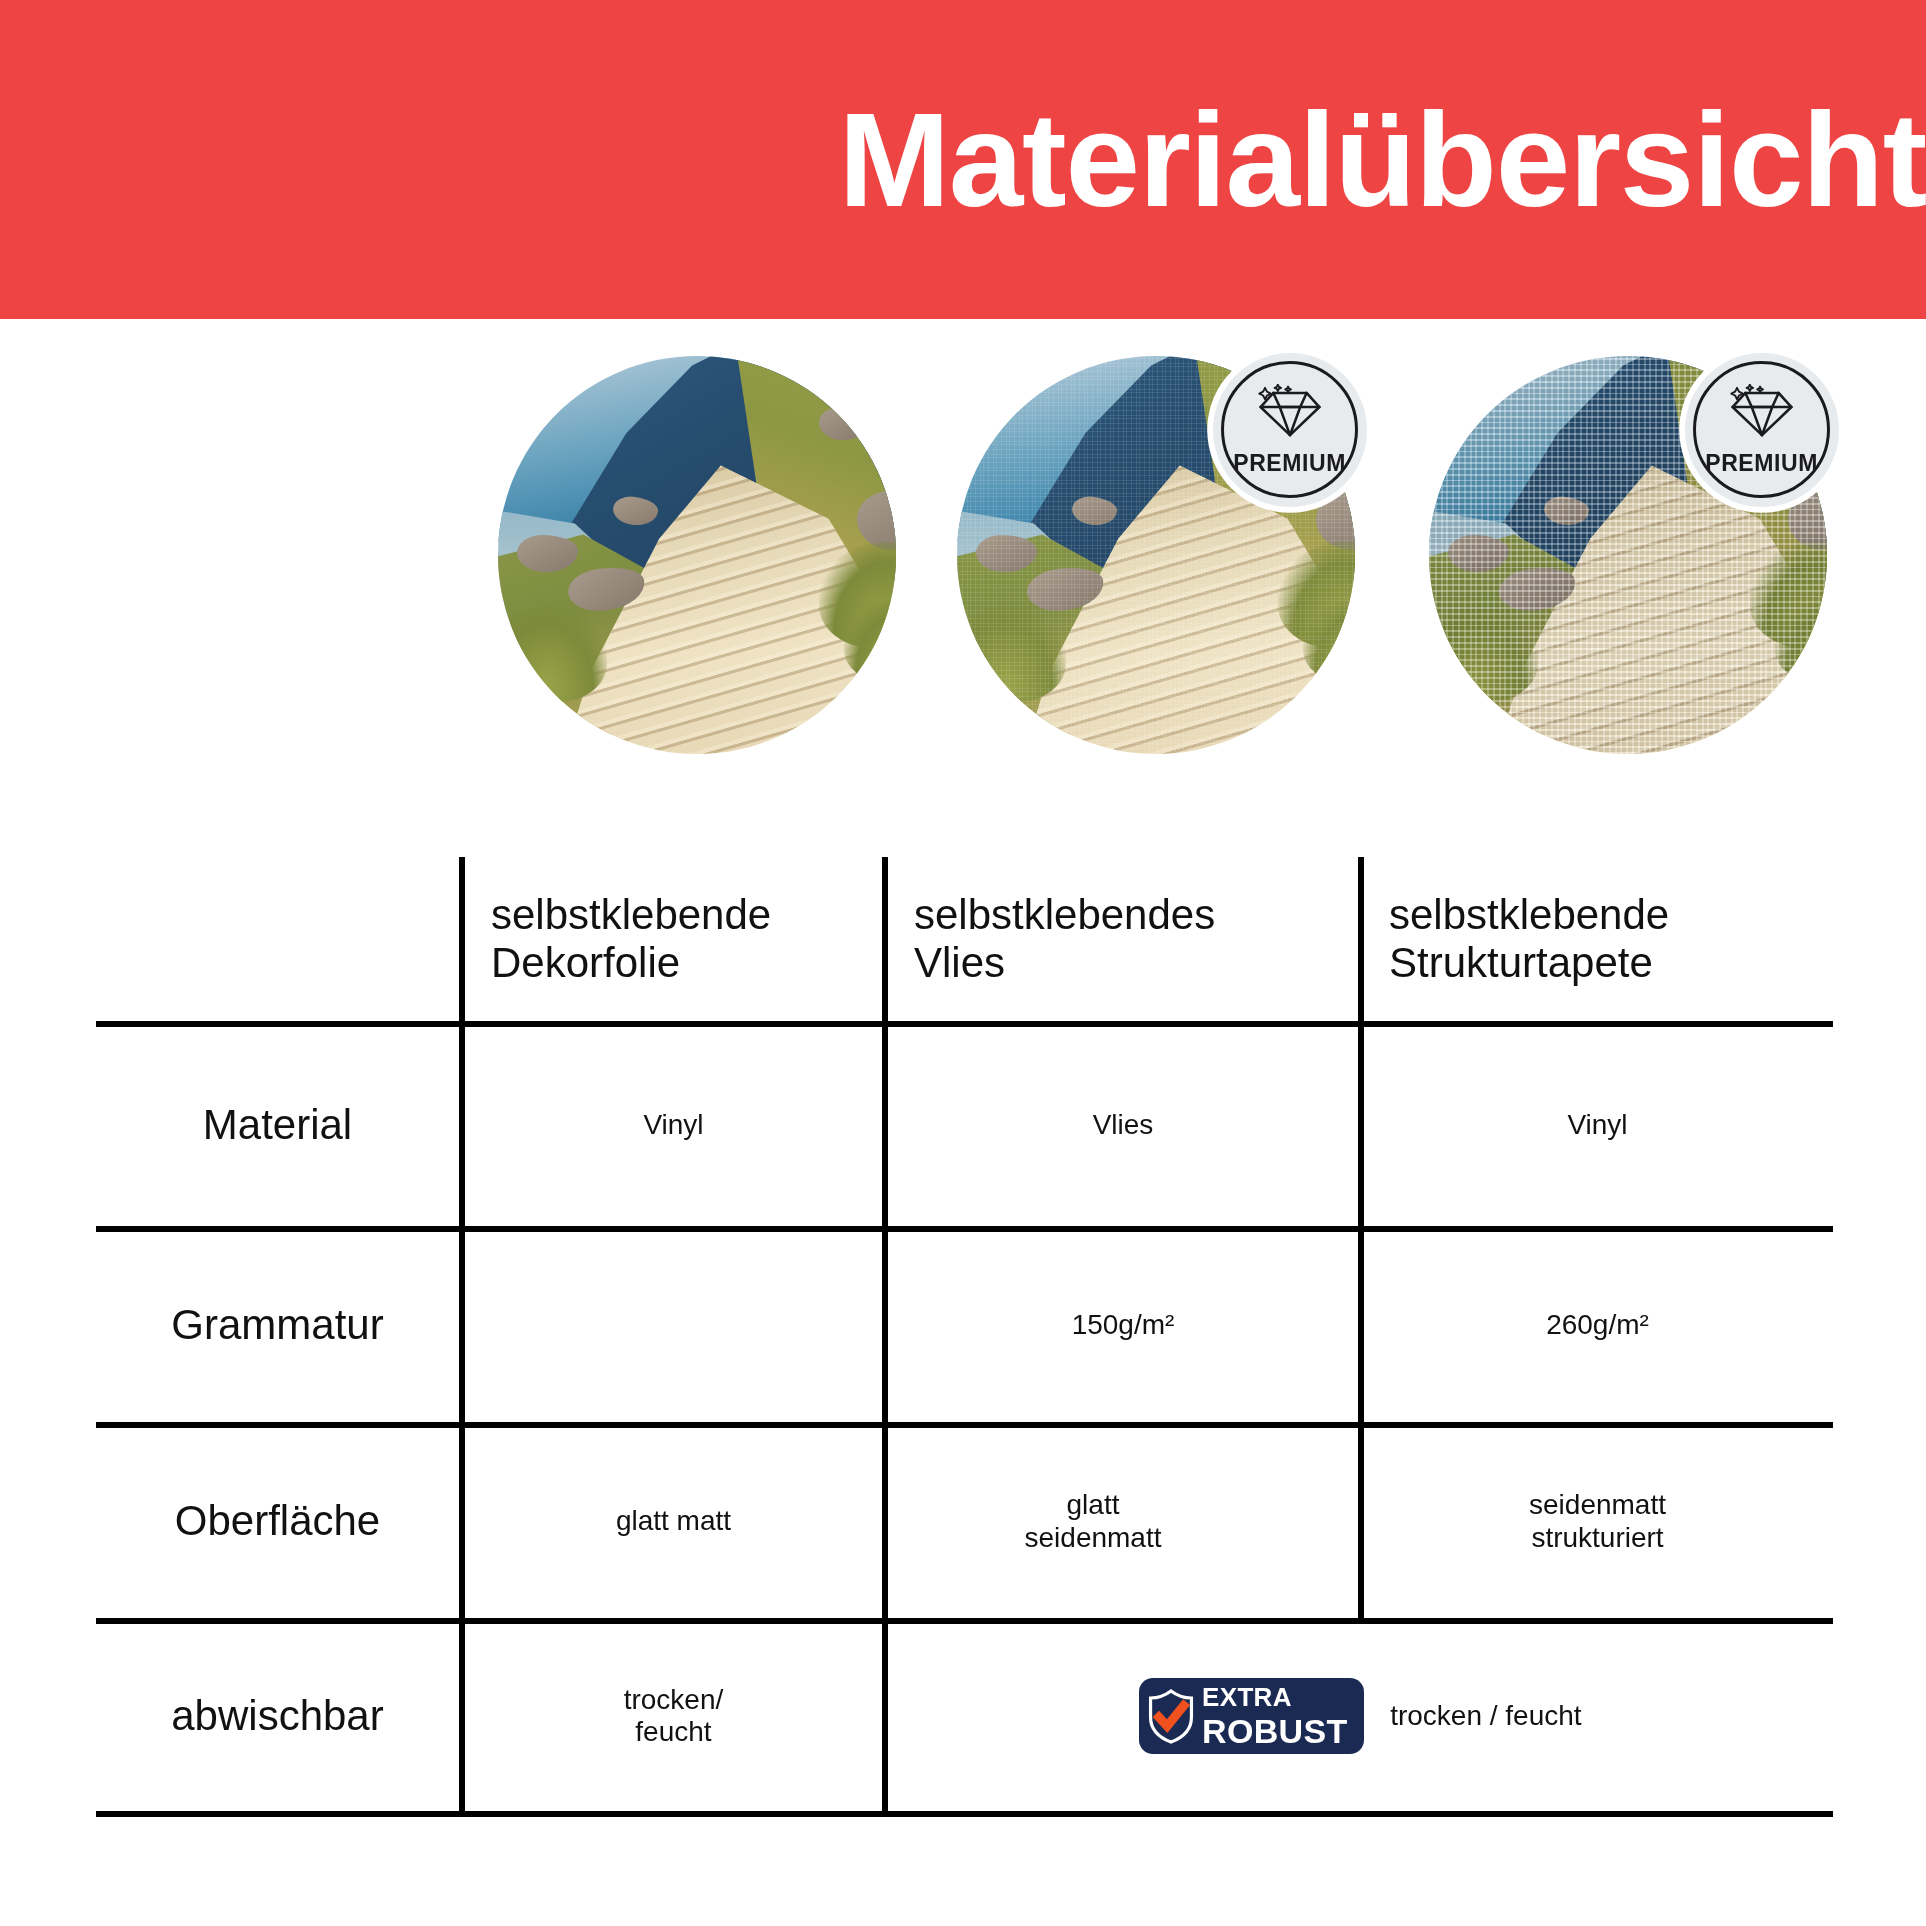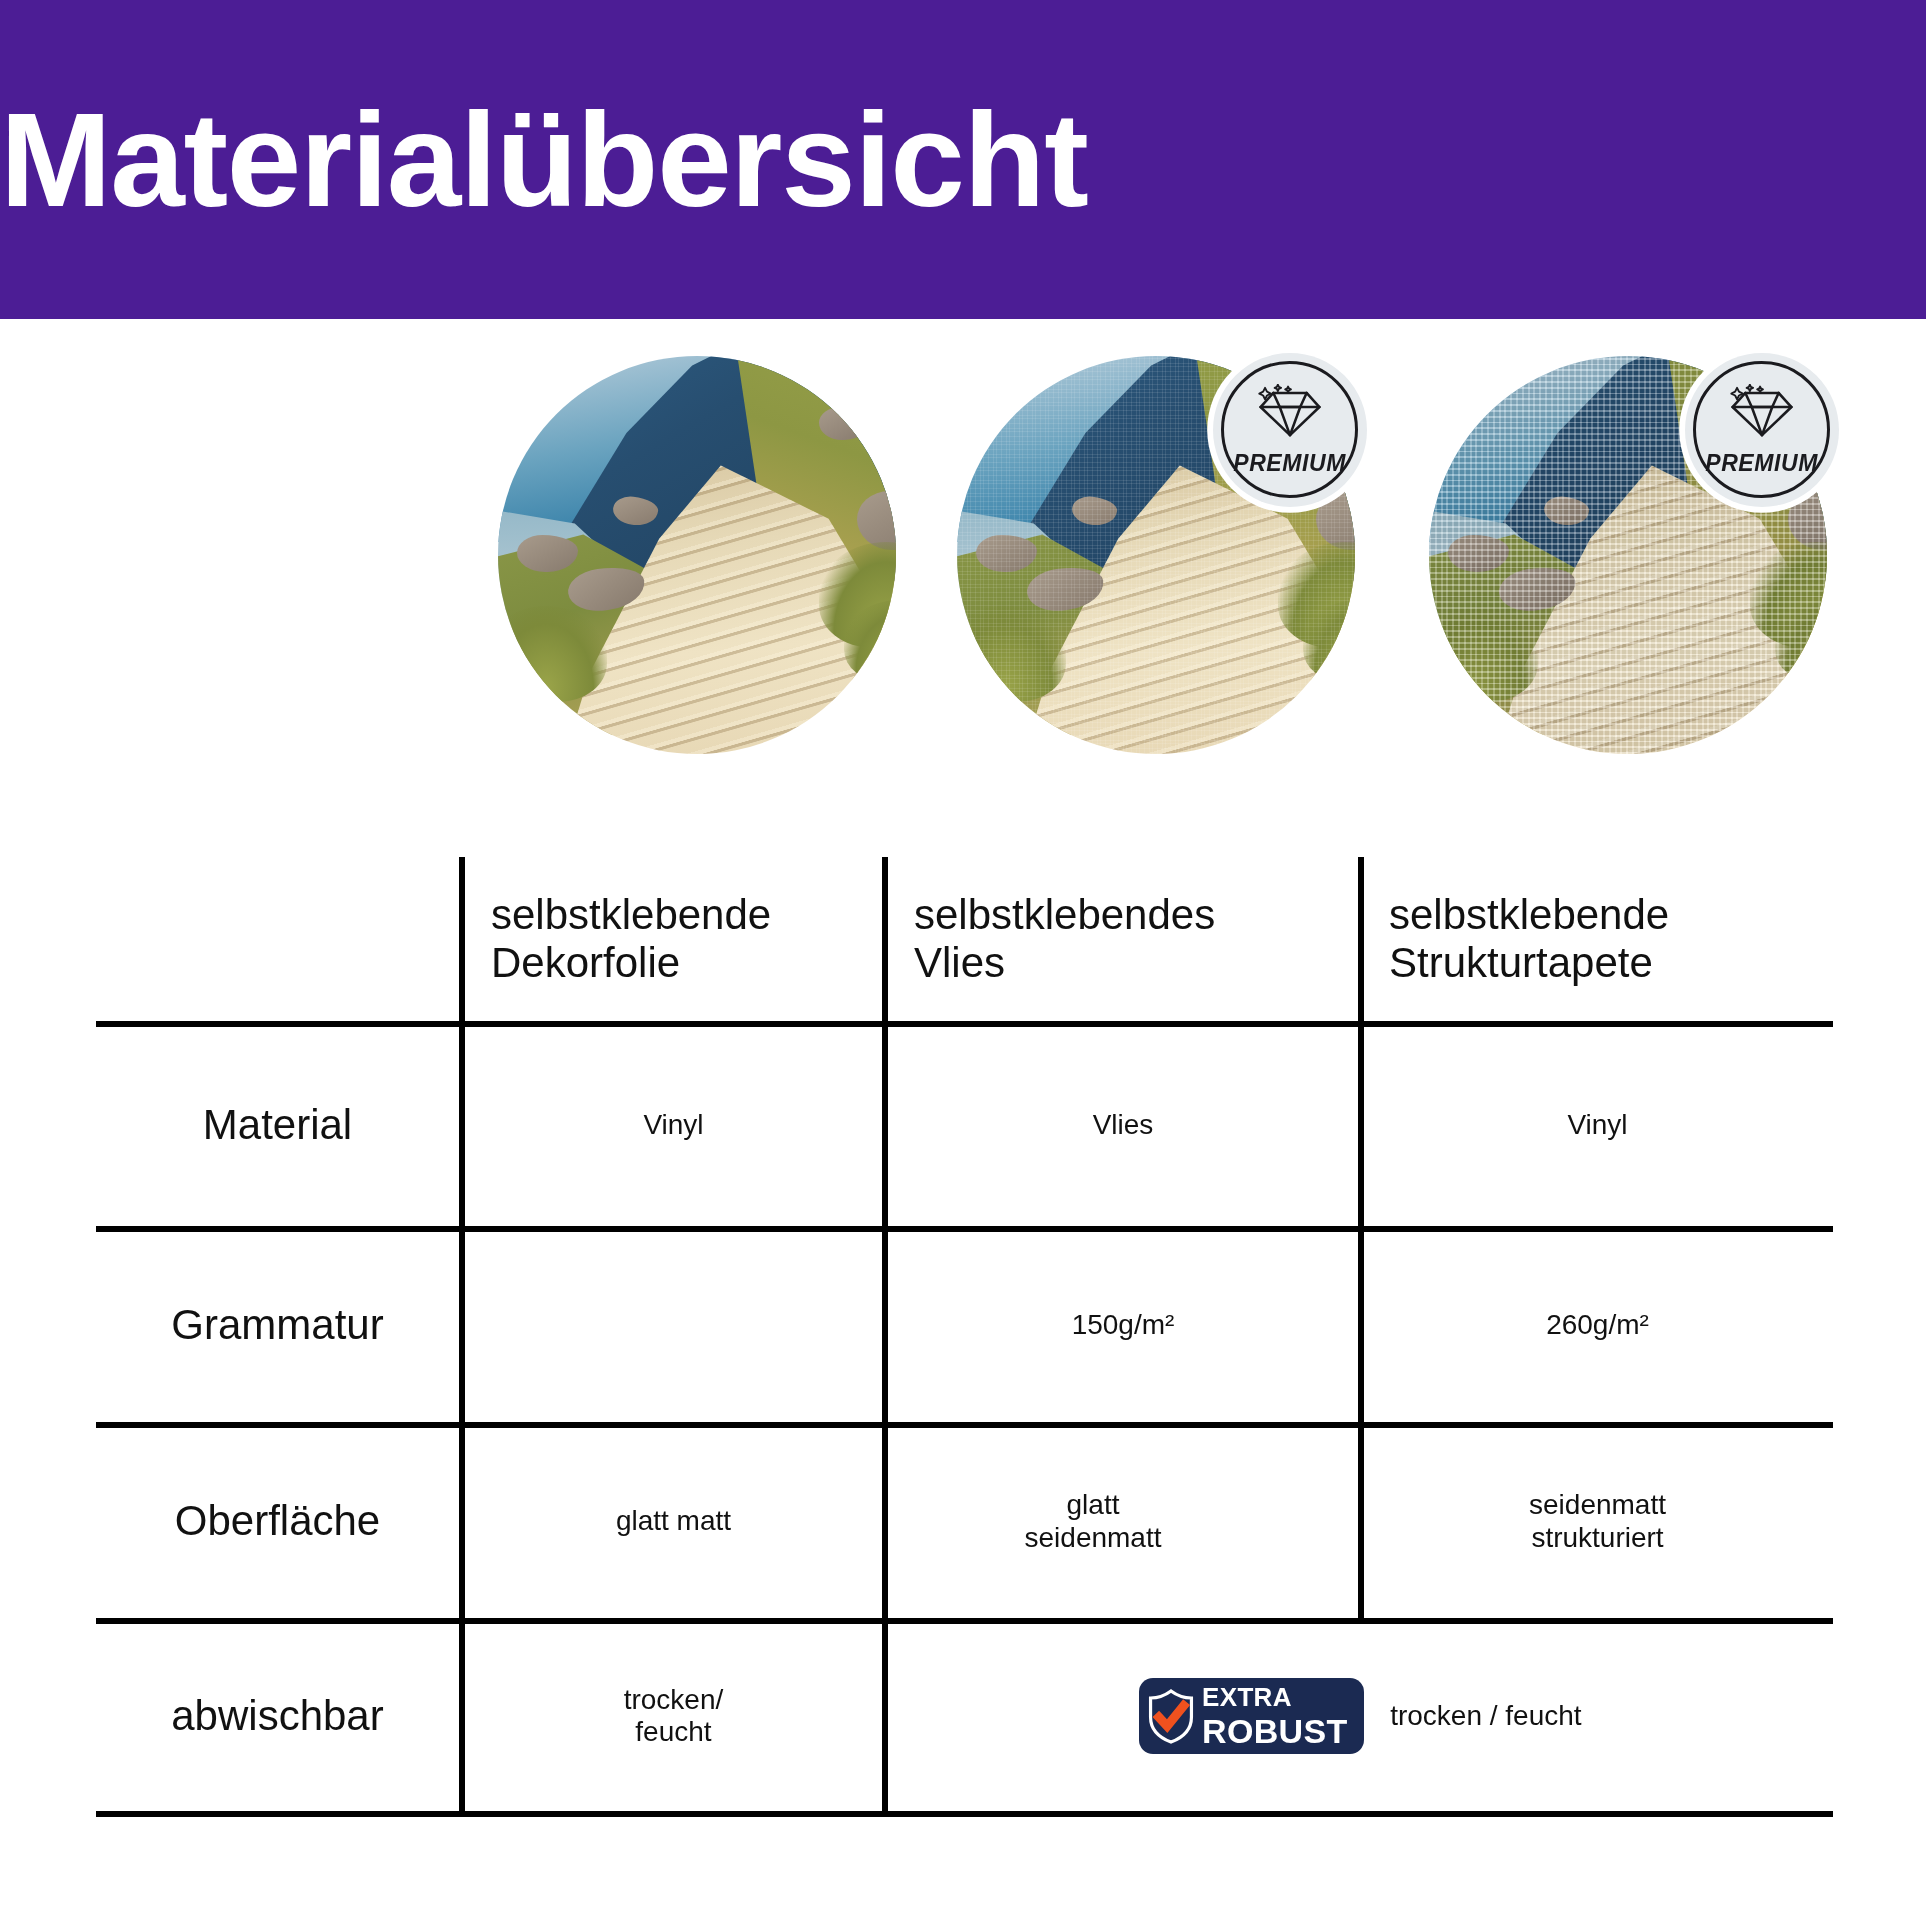--- a/index.html
+++ b/index.html
@@ -7,22 +7,22 @@
     width:1926px;height:1926px;
     background:#ffffff;
     font-family:"Liberation Sans", sans-serif;
     overflow:hidden;
   }
   .page{position:relative;width:1926px;height:1926px;}
 
   
   .header{
     position:absolute;left:0;top:0;width:1926px;height:319px;
-    background:#4c1d95;
-    display:flex;align-items:center;justify-content:flex-start;
+    background:#ef4444;
+    display:flex;align-items:center;justify-content:flex-end;
   }
   .header-title{
     color:#ffffff;
     font-size:134px;
     font-weight:700;
     letter-spacing:-1.3px;
     line-height:1;
     white-space:nowrap;
     font-family:"Liberation Sans", sans-serif;
   }
@@ -132,21 +132,20 @@
     width:131px;height:131px;border-radius:50%;
     border:3.2px solid #1b1b1f;
     display:flex;flex-direction:column;align-items:center;justify-content:center;
     gap:1.3px;
   }
   .premium-inner svg{display:block;}
   .premium-text{
     font-size:23px;font-weight:700;letter-spacing:0.6px;color:#1b1b1f;
     font-family:"Liberation Sans", sans-serif;line-height:1;
     margin-top:11px;
-    font-style:italic;
   }
 
   
   .table{
     position:absolute;left:96px;top:857px;width:1737px;height:960px;
   }
   .hline{position:absolute;left:0;background:#000000;height:5.8px;}
   .vline{position:absolute;background:#000000;width:5.8px;}
 
   .cell{

